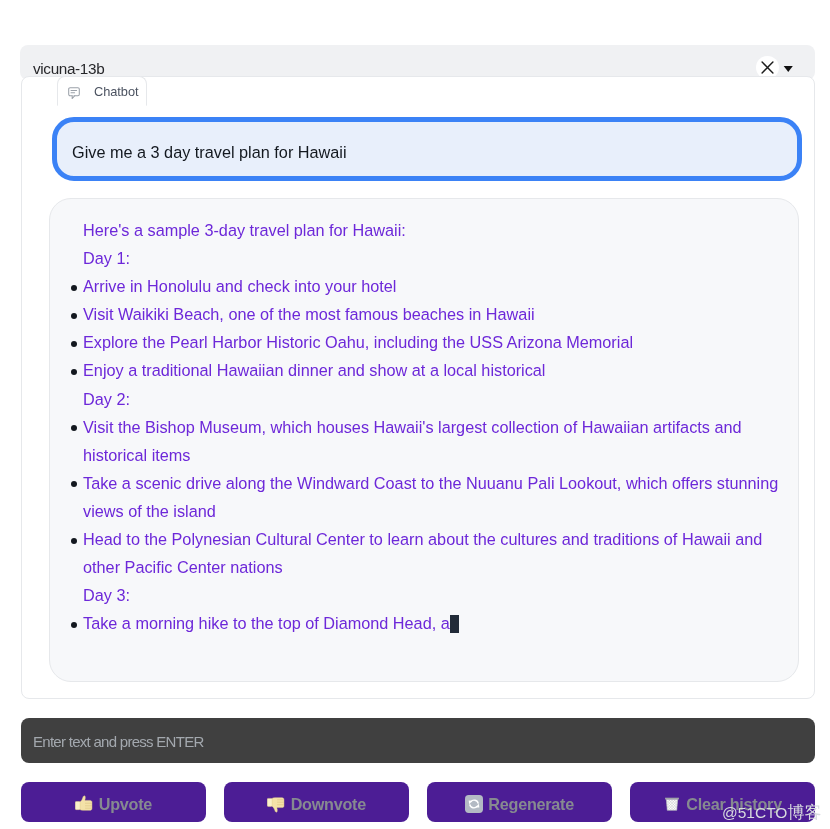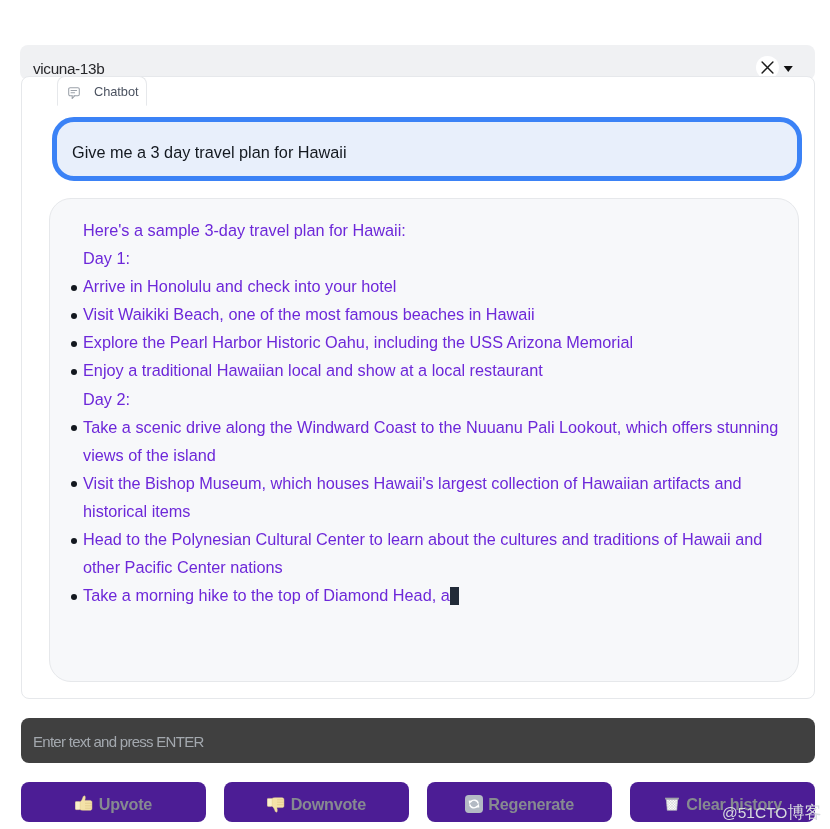--- a/index.html
+++ b/index.html
@@ -115,25 +115,26 @@
     </div>
   </div>
 
   <div class="bubble-user">Give me a 3 day travel plan for Hawaii</div>
   <div class="bubble-bot" id="bot-content">
       <div class="bot-line">Here's a sample 3-day travel plan for Hawaii:</div>
       <div class="bot-line">Day 1:</div>
       <div class="bot-line bullet">Arrive in Honolulu and check into your hotel</div>
       <div class="bot-line bullet">Visit Waikiki Beach, one of the most famous beaches in Hawaii</div>
       <div class="bot-line bullet">Explore the Pearl Harbor Historic Oahu, including the USS Arizona Memorial</div>
-      <div class="bot-line bullet">Enjoy a traditional Hawaiian local and show at a local restaurant</div>
+      <div class="bot-line bullet">Enjoy a traditional Hawaiian dinner and show at a local historical</div>
       <div class="bot-line">Day 2:</div>
+      <div class="bot-line bullet">Visit the Bishop Museum, which houses Hawaii's largest collection of Hawaiian artifacts and historical items</div>
       <div class="bot-line bullet">Take a scenic drive along the Windward Coast to the Nuuanu Pali Lookout, which offers stunning views of the island</div>
-      <div class="bot-line bullet">Visit the Bishop Museum, which houses Hawaii's largest collection of Hawaiian artifacts and historical items</div>
       <div class="bot-line bullet">Head to the Polynesian Cultural Center to learn about the cultures and traditions of Hawaii and other Pacific Center nations</div>
+      <div class="bot-line">Day 3:</div>
       <div class="bot-line bullet">Take a morning hike to the top of Diamond Head, a<span class="cursor"></span></div>
     </div>
 
   <div class="textbox">
     <span class="textbox-ph">Enter text and press ENTER</span>
   </div>
 
   <div class="btnrow" id="btnrow">
       <div class="btn">
         <svg class="ico" viewBox="0 0 20 20">

